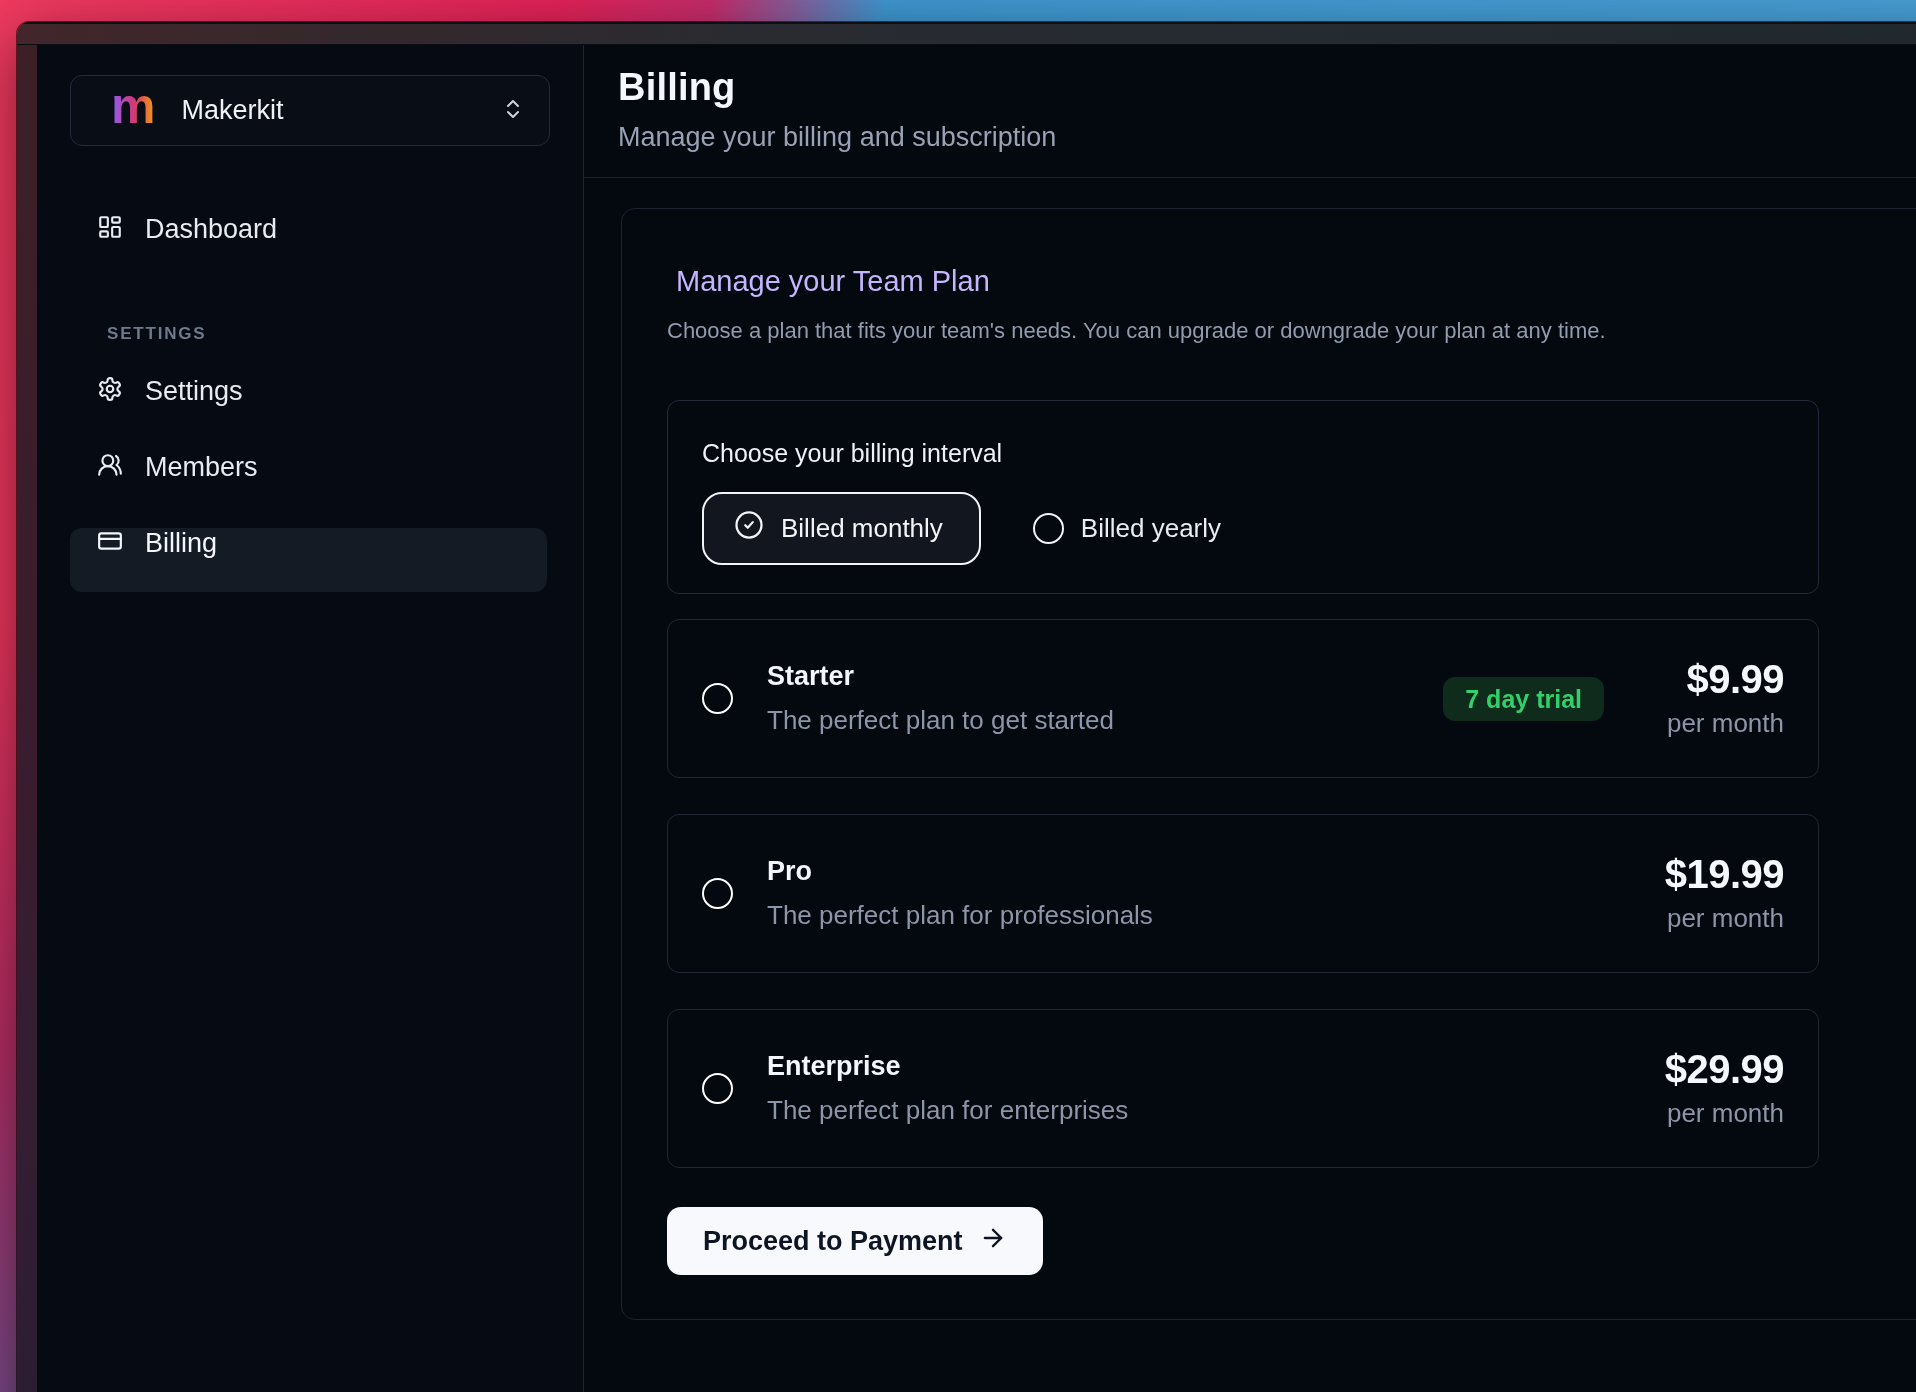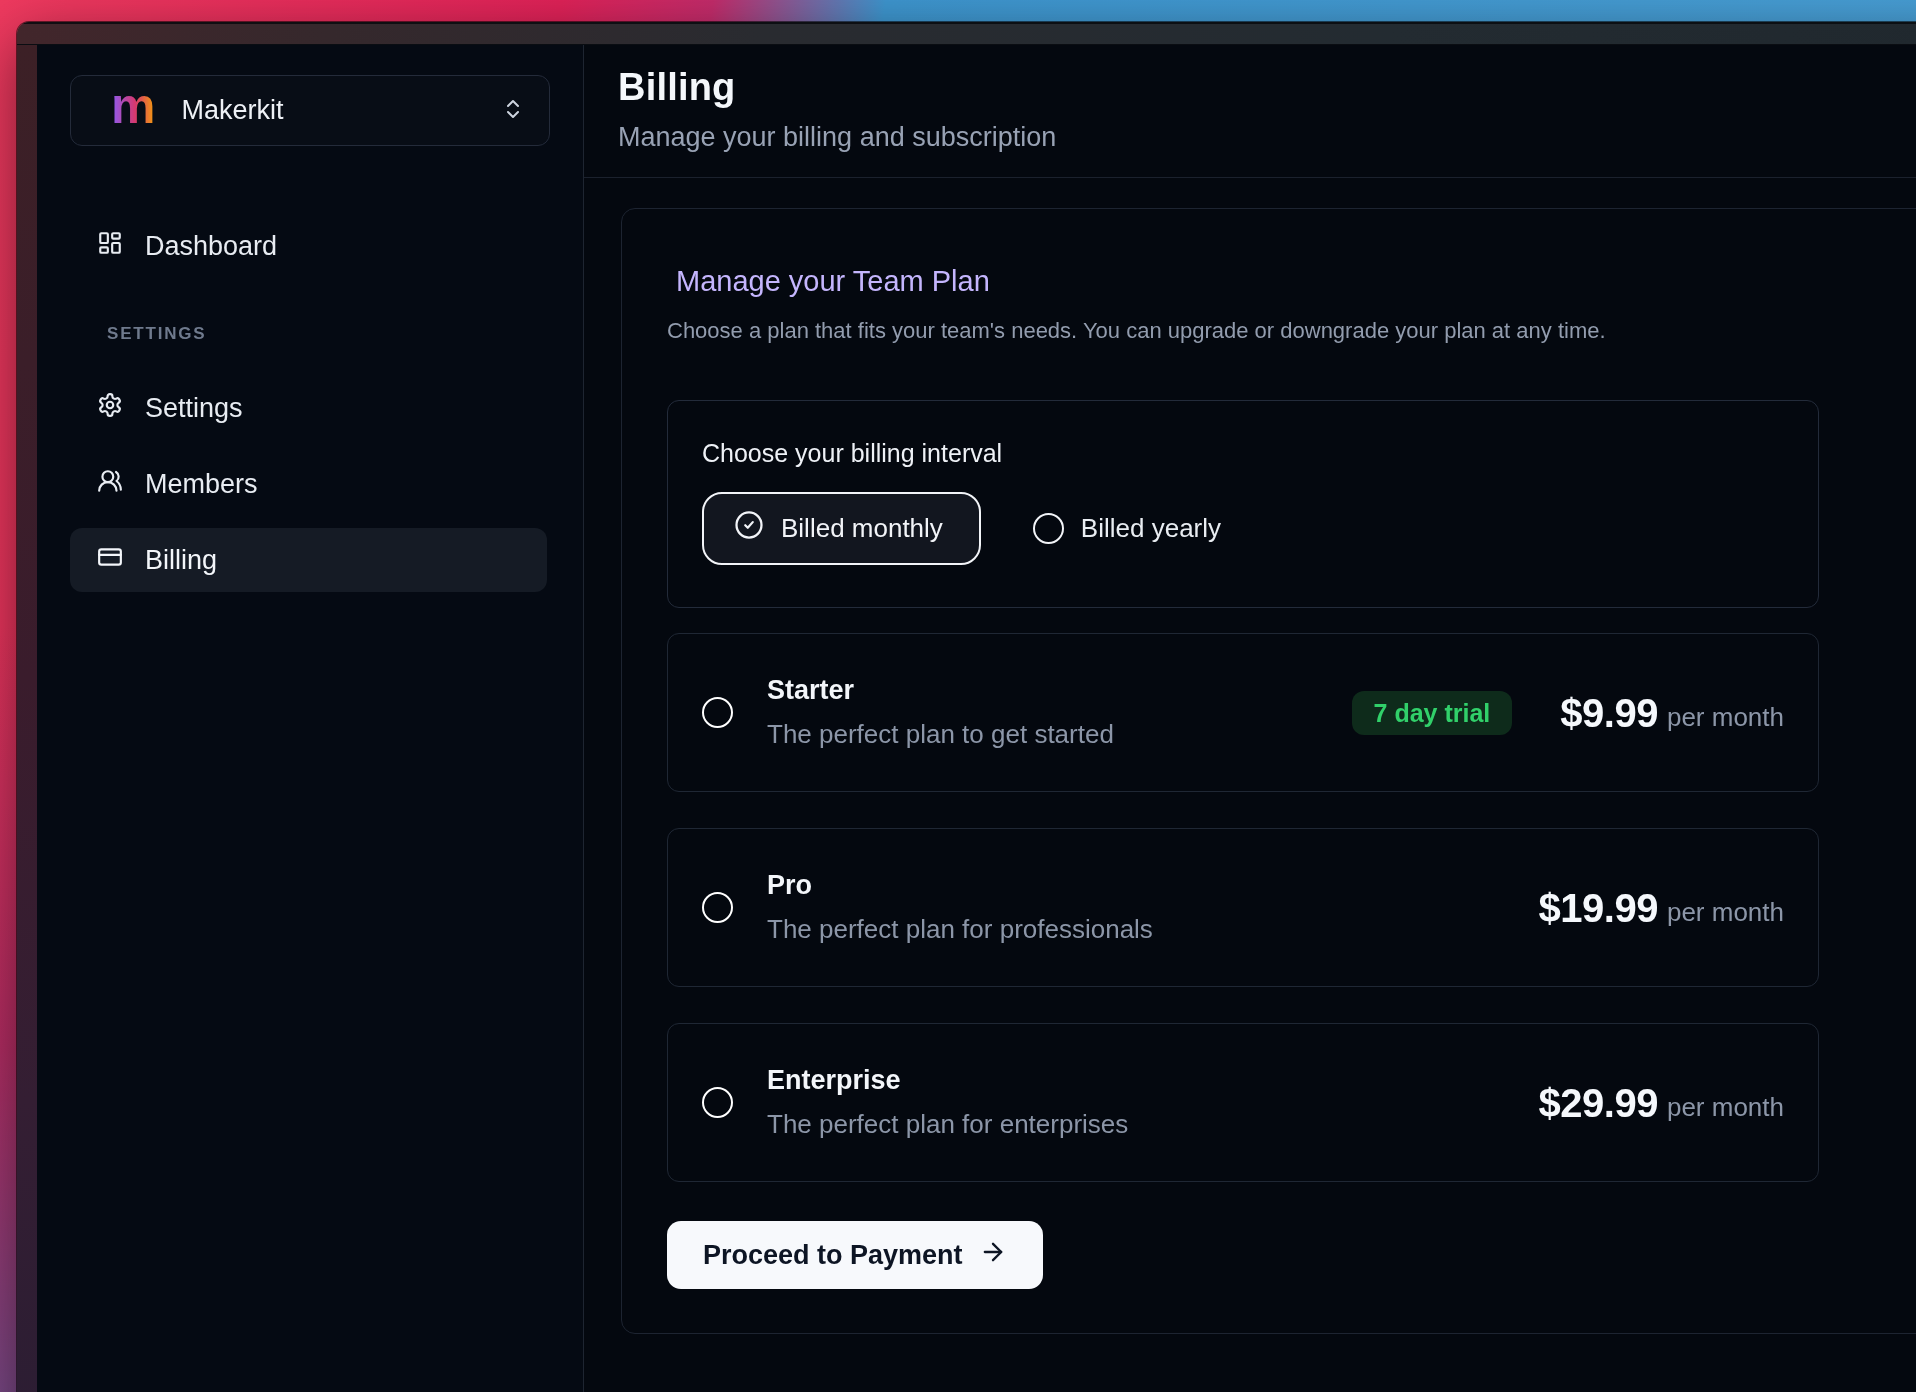--- a/index.html
+++ b/index.html
@@ -57,21 +57,21 @@
     .logo{
       background:linear-gradient(90deg,#8b5cf6 0%,#d6386e 55%,#f59e0b 100%);
       -webkit-background-clip:text;background-clip:text;color:transparent;
     }
   }
   .team-name{flex:1;font-size:27px;font-weight:500;color:#eef1f6}
   .chev{color:#cdd4df;flex:none}
 
   .nav{margin-top:68px}
   .nav-item{
-    display:flex;align-items:center;gap:22px;height:64px;width:477px;
+    display:flex;align-items:flex-start;gap:22px;height:64px;width:477px;
     border-radius:12px;box-sizing:border-box;padding-left:27px;
     color:#e8ecf2;font-size:27px;cursor:pointer;
   }
   .nav-item.active{background:#151b25;color:#f3f6fa}
   .nav-item svg{width:26px;height:26px;flex:none}
   .nav-section{
     margin:46px 0 32px 37px;
     font-size:17px;font-weight:600;letter-spacing:1.8px;color:#6f7a8d;
   }
   .nav-group{display:flex;flex-direction:column;gap:12px}
@@ -89,21 +89,21 @@
     margin:30px 0 0 37px;width:1330px;box-sizing:border-box;
     border:1px solid #1d2431;border-radius:14px;
     padding:47px 45px 44px 45px;
   }
   .card-title{margin:9px;font-size:29px;font-weight:400;color:#c4b5fd}
   .card-desc{margin:20px 0 0 0;font-size:22px;color:#929cae;white-space:nowrap}
 
   .interval-box{
     margin-top:56px;width:1152px;box-sizing:border-box;
     border:1px solid #232b3a;border-radius:12px;
-    padding:38px 0 42px 34px;
+    padding:38px 0 28px 34px;
   }
   .interval-label{font-size:25px;font-weight:500;color:#eef1f6}
   .interval-options{display:flex;align-items:center;margin-top:24px}
   .interval-pill{
     display:flex;align-items:center;gap:17px;height:73px;box-sizing:border-box;
     padding:0 36px 0 30px;background:#12161f;
     border:2px solid #f2f4f8;border-radius:20px;
     color:#f2f4f8;font-size:26px;font-family:inherit;cursor:pointer;
   }
   .interval-pill svg{width:30px;height:30px;flex:none}
@@ -131,21 +131,21 @@
   }
   .plan-info{margin-left:34px;display:flex;flex-direction:column;gap:13px}
   .plan-name{font-size:27px;font-weight:600;color:#f3f6fa}
   .plan-desc{font-size:26px;color:#8c96a8}
   .plan-right{margin-left:auto;display:flex;align-items:center;gap:48px}
   .badge{
     height:44px;line-height:44px;padding:0 22px;border-radius:12px;
     background:var(--badge-green-bg,#0e2b1b);color:var(--badge-green,#31d06a);
     font-size:25px;font-weight:600;
   }
-  .price-col{display:flex;flex-direction:row;align-items:flex-end;gap:9px;min-width:132px}
+  .price-col{display:flex;flex-direction:column;align-items:flex-end;gap:9px;min-width:132px}
   .price{font-size:40px;font-weight:700;color:#f5f8fc;letter-spacing:-0.5px;line-height:1}
   .period{font-size:26px;color:#8c96a8}
 
   .cta{
     margin-top:39px;height:68px;padding:17px 36px;border:none;border-radius:14px;
     background:#f7f9fc;color:#0d1524;font-size:27px;font-weight:600;
     font-family:inherit;display:inline-flex;align-items:center;gap:16px;cursor:pointer;
   }
   .cta svg{width:28px;height:28px}
 </style>

